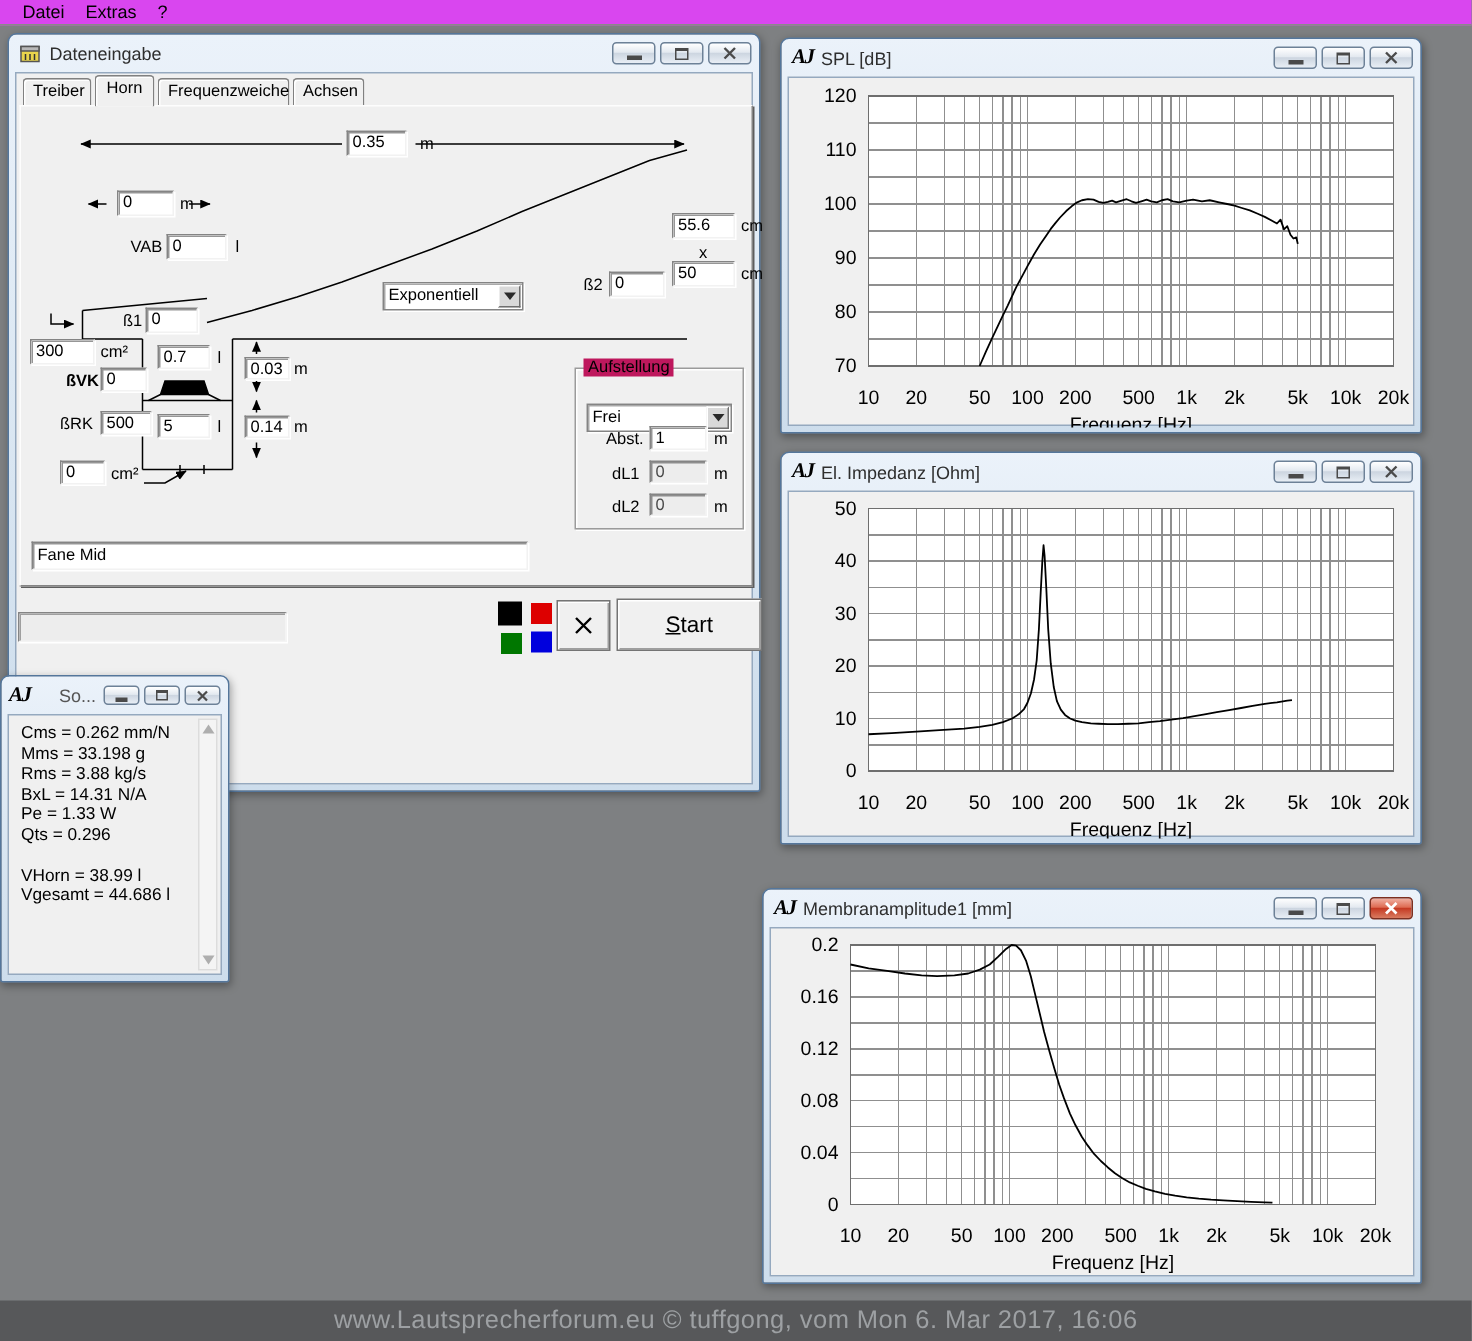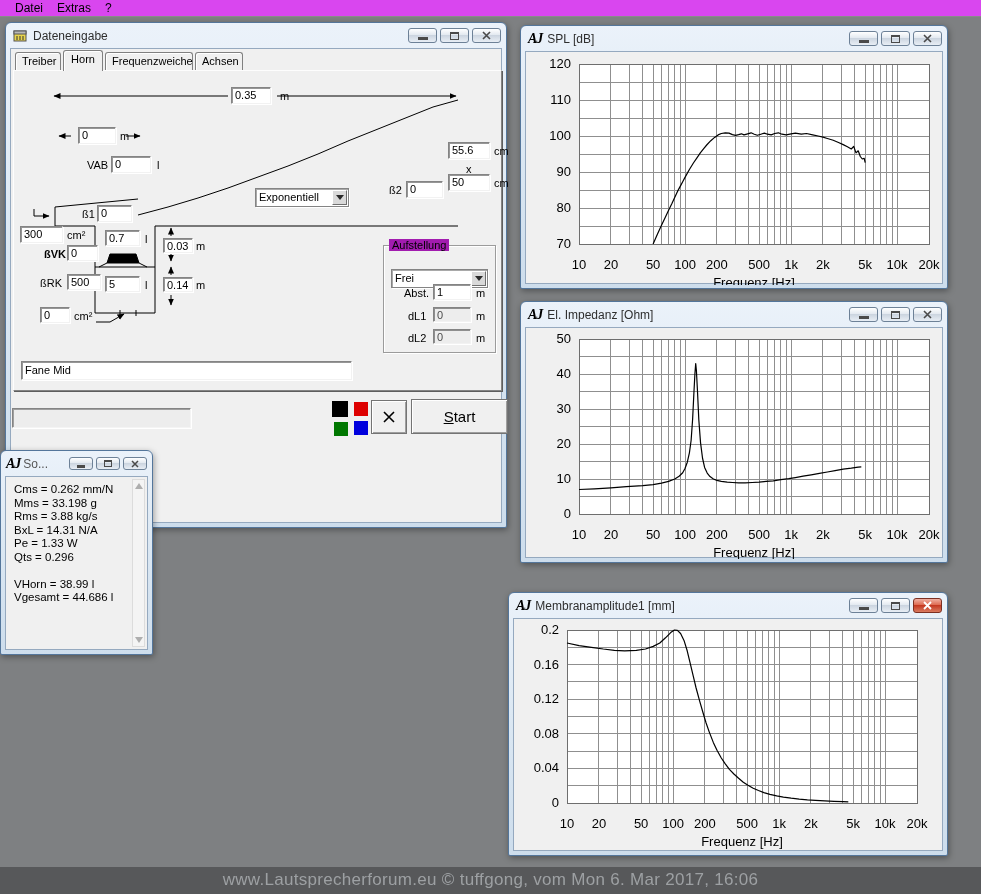--- a/index.html
+++ b/index.html
@@ -47,21 +47,21 @@
   .dd .ddbtn { position:absolute; right:1px; top:1px; bottom:1px; width:15px;
                background:#d9d9d9; border:1px solid #fff; border-right-color:#6f6f6f;
                border-bottom-color:#6f6f6f; display:flex; align-items:center; justify-content:center; }
   .tri-dn { width:0; height:0; border-left:4px solid transparent; border-right:4px solid transparent;
             border-top:5px solid #2a2a2a; }
   .btn3d { position:absolute; background:#f0f0f0; border:1px solid #747474;
            box-shadow:inset 1px 1px 0 #ffffff, inset -1px -1px 0 #9e9e9e;
            display:flex; align-items:center; justify-content:center; font-size:15px; }
   .grp { position:absolute; border:1px solid #9b9b9b;
          box-shadow:inset 1px 1px 0 #fff, 1px 1px 0 #fff; }
-  .grp-legend { position:absolute; background:#a21caf; padding:0 3px; font-size:11px; }
+  .grp-legend { position:absolute; background:#be185d; padding:0 3px; font-size:11px; }
   .ak::first-letter { text-decoration:underline; }
 
   
   .tab { position:absolute; height:18px; background:#f0f0f0; border:1px solid #808080;
          border-bottom:none; border-radius:3px 3px 0 0; box-shadow:inset 1px 1px 0 #fff;
          font-size:11px; text-align:center; line-height:17px; padding:0 6px; }
   .tab.sel { height:21px; z-index:5; background:#f0f0f0; }
   .panel { position:absolute; background:#f0f0f0; border:1px solid;
            border-color:#fdfdfd #848484 #848484 #fdfdfd; box-shadow:1px 1px 0 #5e5e5e; }
 
@@ -256,21 +256,21 @@
     </div>
     <div class="btn3d" style="left:400px; top:350px; width:97px; height:35px;">
       <span class="ak">Start</span>
     </div>
   </div>
 </div>
 
 <div class="win" style="left:0px; top:450px; width:153px; height:205px;">
   <div class="titlebar" style="padding-left:5px;">
     <span class="ajlogo">AJ</span>
-    <span class="title" style="margin-left:3px; color:#555;">So...</span>
+    <span class="title" style="margin-left:19px; color:#555;">So...</span>
     <span class="sp"></span>
     <span class="capbtn small">
         <span class="glyph-min" style="width:8px;"></span>
       </span>
     <span class="capbtn small">
         <span class="glyph-max" style="width:8px; height:7px;"></span>
       </span>
     <span class="capbtn small">
       <svg width="8" height="8">
           <path d="M1,1 L7,7 M7,1 L1,7" stroke="#4a4a4a" stroke-width="1.5"></path>

